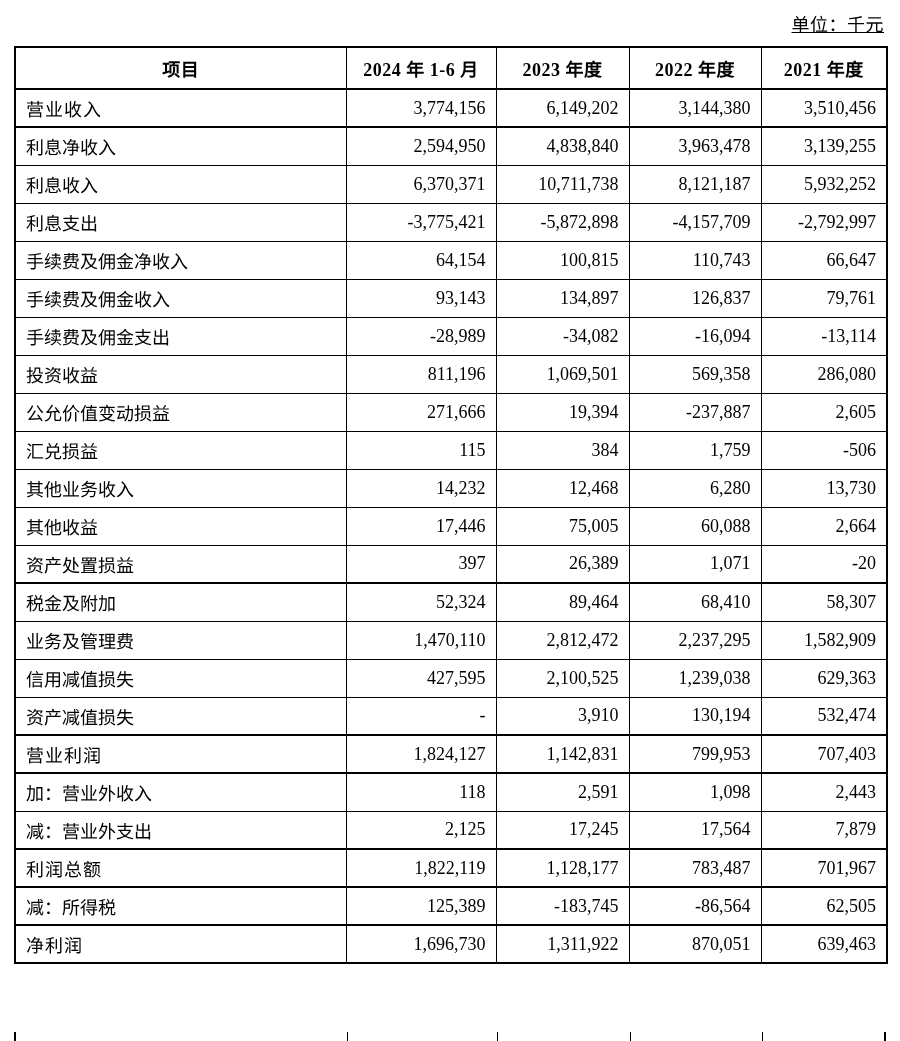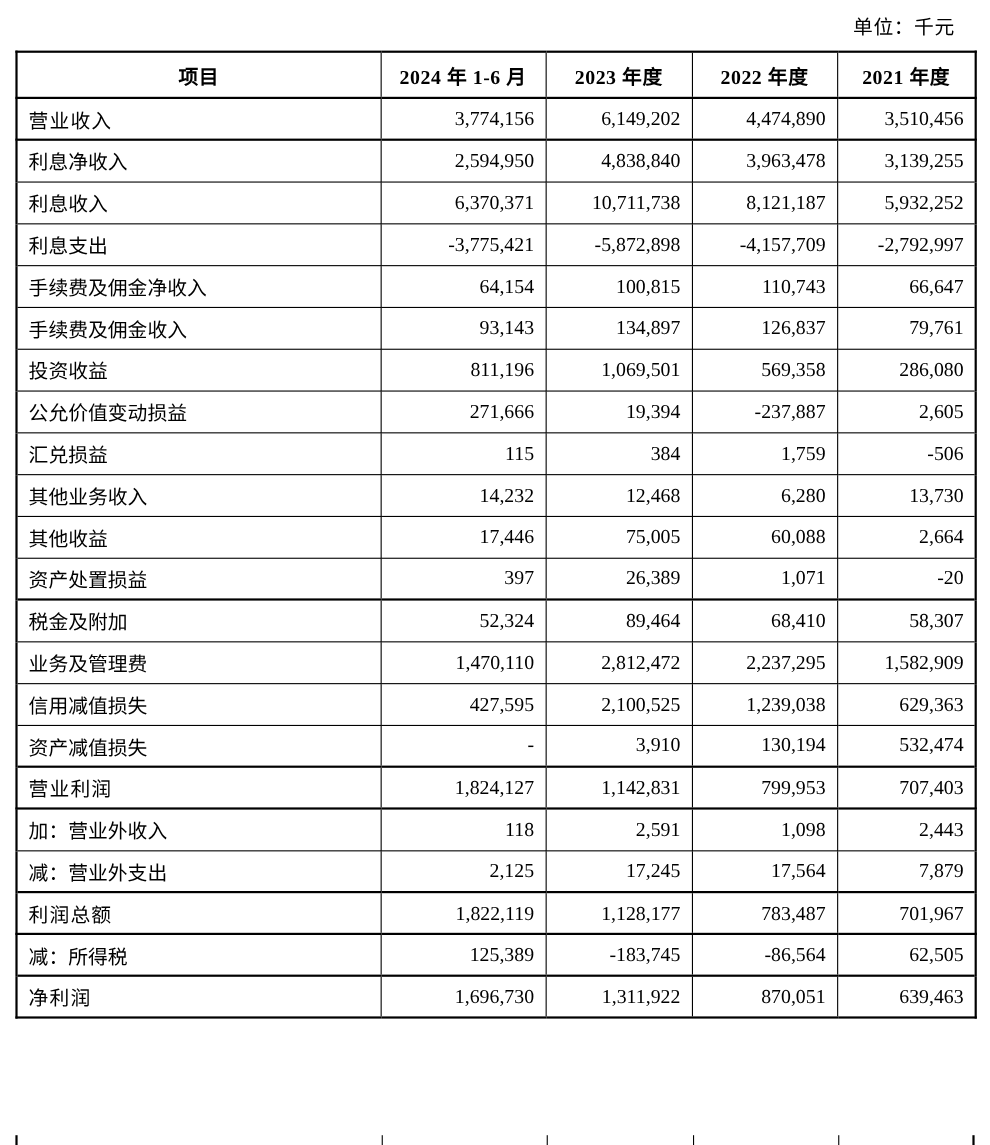--- a/index.html
+++ b/index.html
@@ -21,25 +21,26 @@
     width: 900px;
     height: 1041px;
     position: relative;
     box-sizing: border-box;
   }
 
   
   .unit-line {
     position: absolute;
     top: 14px;
-    right: 32px;
+    right: 16px;
     font-size: 18px;
     line-height: 22px;
     letter-spacing: 0.5px;
     white-space: nowrap;
+    text-decoration: underline;
   }
 
   
   .table-wrap {
     position: absolute;
     left: 14px;
     top: 46px;
     width: 872px;
   }
 
@@ -154,21 +155,21 @@
           <th>2023 年度</th>
           <th>2022 年度</th>
           <th class="c-last">2021 年度</th>
         </tr>
       </thead>
       <tbody id="tbody">
           <tr class="total">
             <td class="item edge-l lvl0">营业收入</td>
             <td class="val">3,774,156</td>
             <td class="val">6,149,202</td>
-            <td class="val">4,474,890</td>
+            <td class="val">3,144,380</td>
             <td class="val edge-r">3,510,456</td>
           </tr>
           <tr class="after-total">
             <td class="item edge-l lvl1">利息净收入</td>
             <td class="val">2,594,950</td>
             <td class="val">4,838,840</td>
             <td class="val">3,963,478</td>
             <td class="val edge-r">3,139,255</td>
           </tr>
           <tr>
@@ -193,20 +194,27 @@
             <td class="val edge-r">66,647</td>
           </tr>
           <tr>
             <td class="item edge-l lvl2">手续费及佣金收入</td>
             <td class="val">93,143</td>
             <td class="val">134,897</td>
             <td class="val">126,837</td>
             <td class="val edge-r">79,761</td>
           </tr>
           <tr>
+            <td class="item edge-l lvl2">手续费及佣金支出</td>
+            <td class="val">-28,989</td>
+            <td class="val">-34,082</td>
+            <td class="val">-16,094</td>
+            <td class="val edge-r">-13,114</td>
+          </tr>
+          <tr>
             <td class="item edge-l lvl1">投资收益</td>
             <td class="val">811,196</td>
             <td class="val">1,069,501</td>
             <td class="val">569,358</td>
             <td class="val edge-r">286,080</td>
           </tr>
           <tr>
             <td class="item edge-l lvl1">公允价值变动损益</td>
             <td class="val">271,666</td>
             <td class="val">19,394</td>

